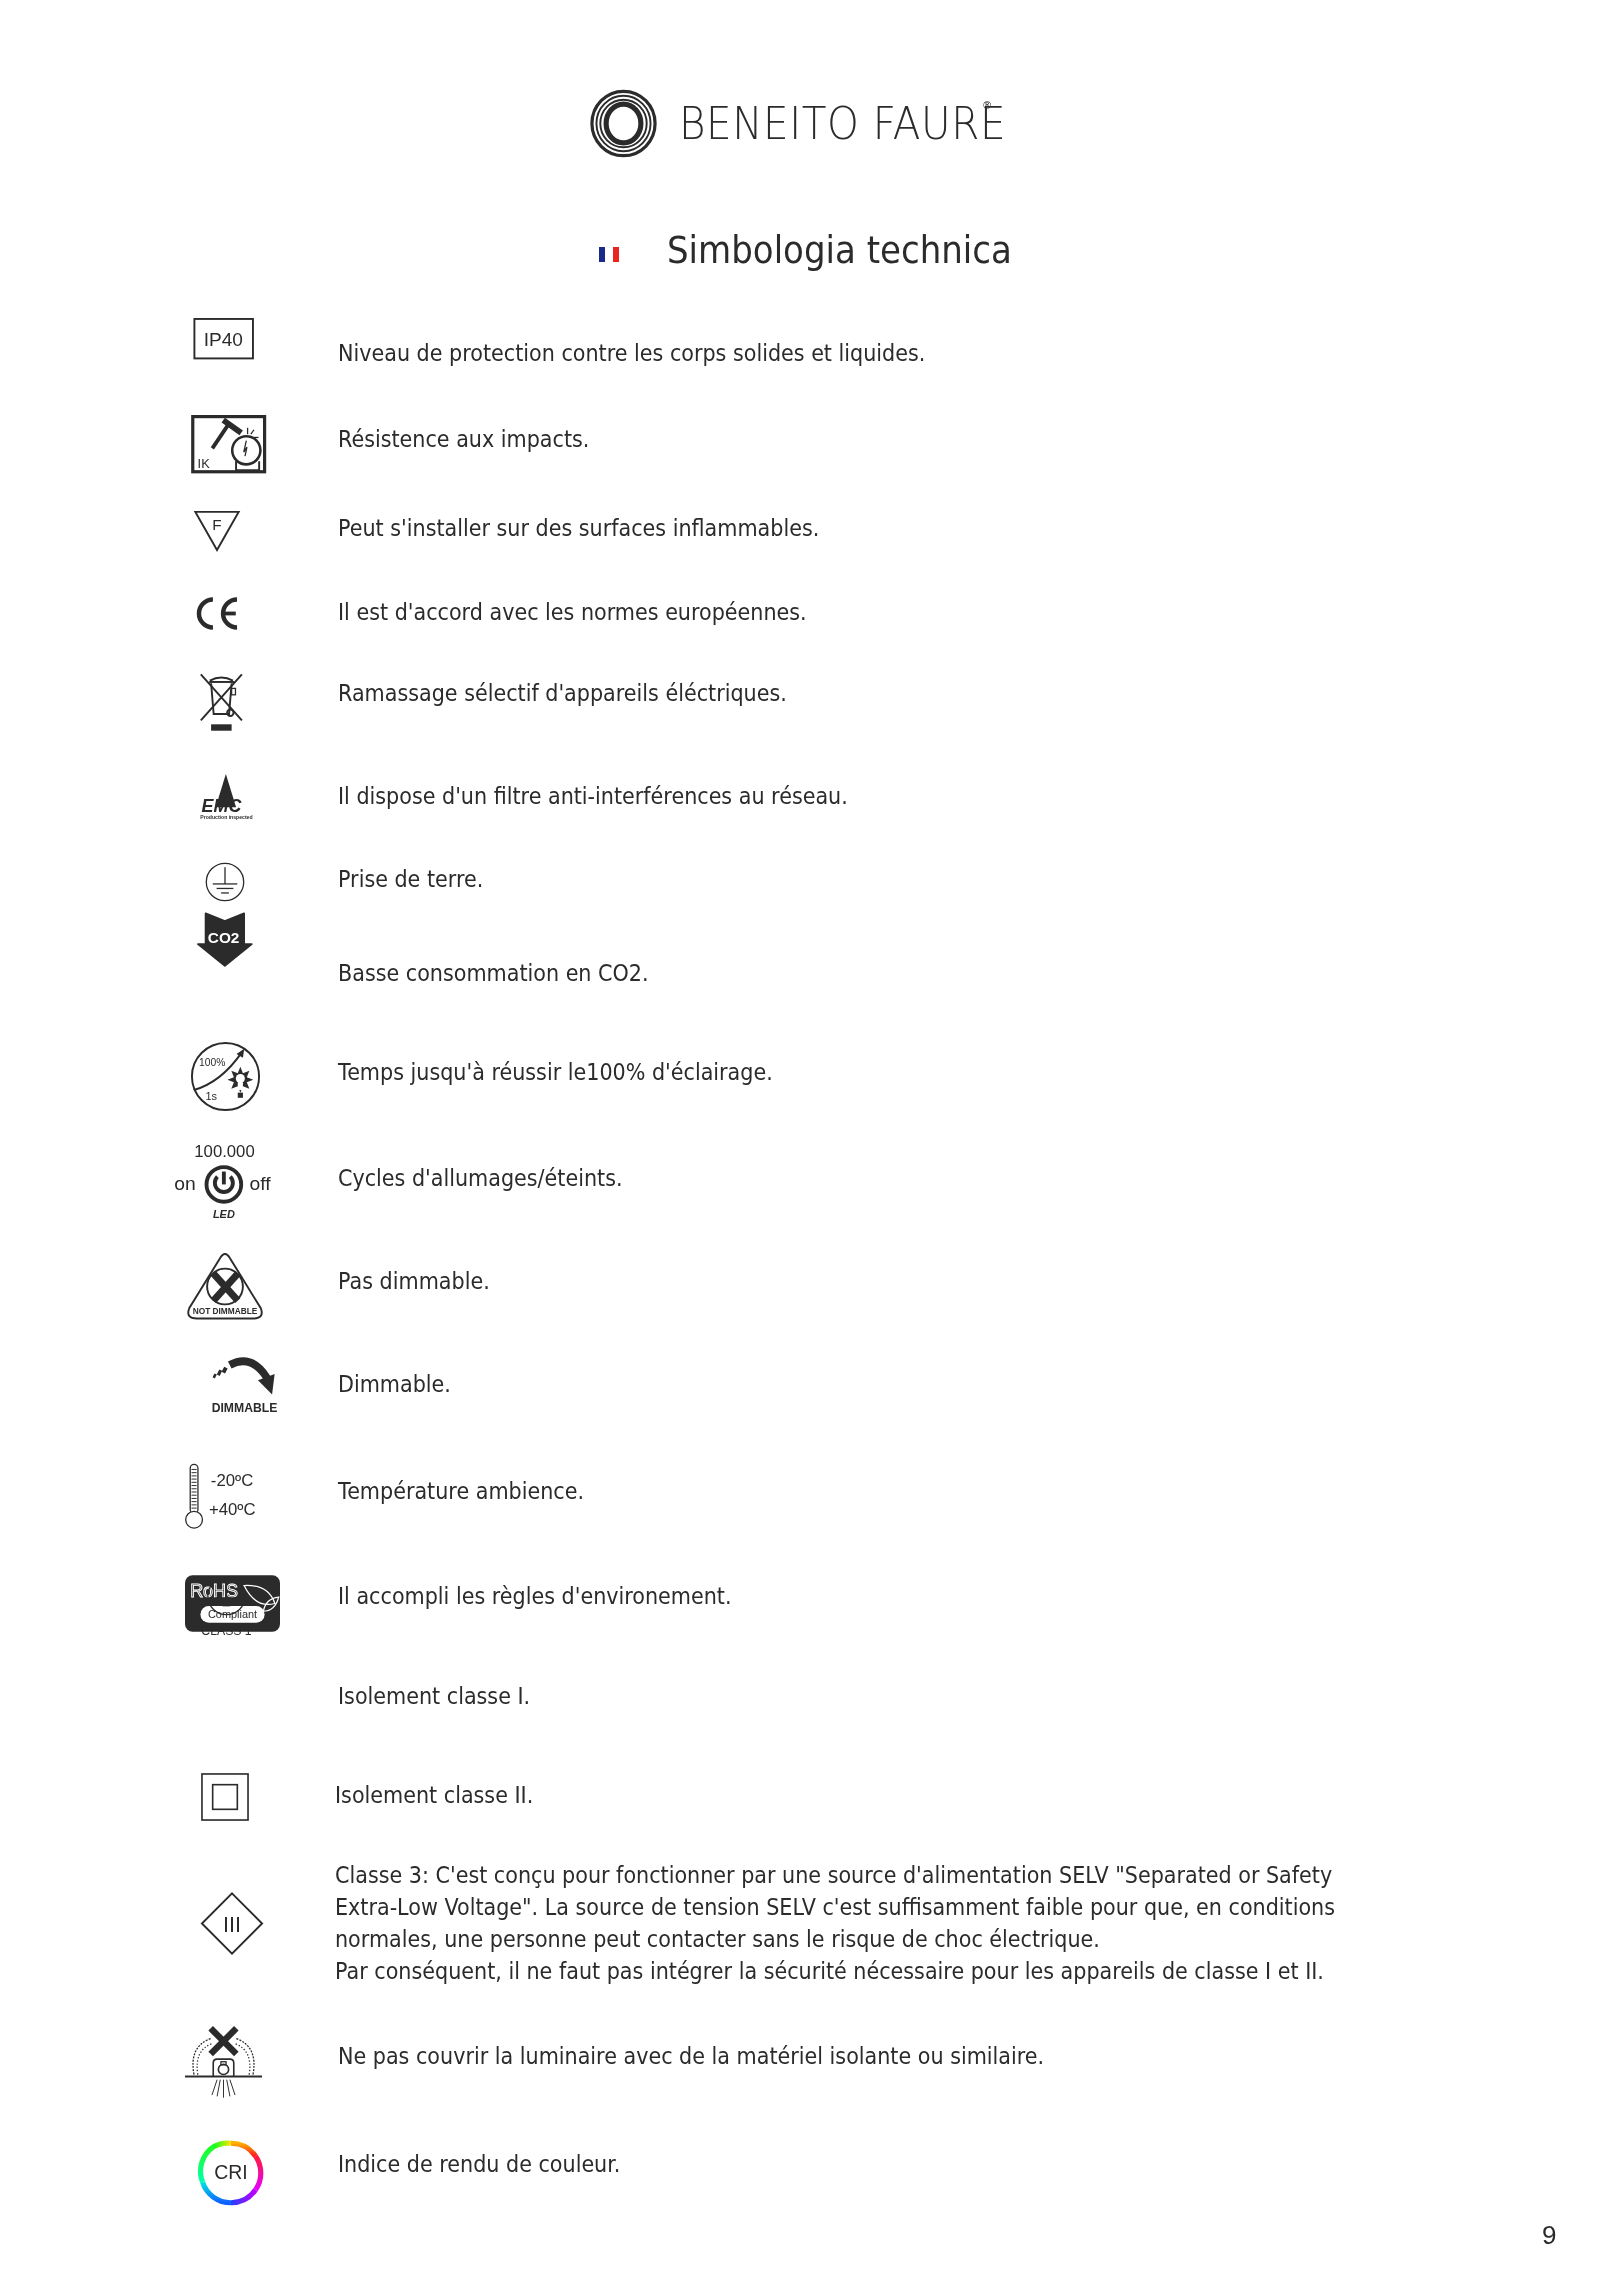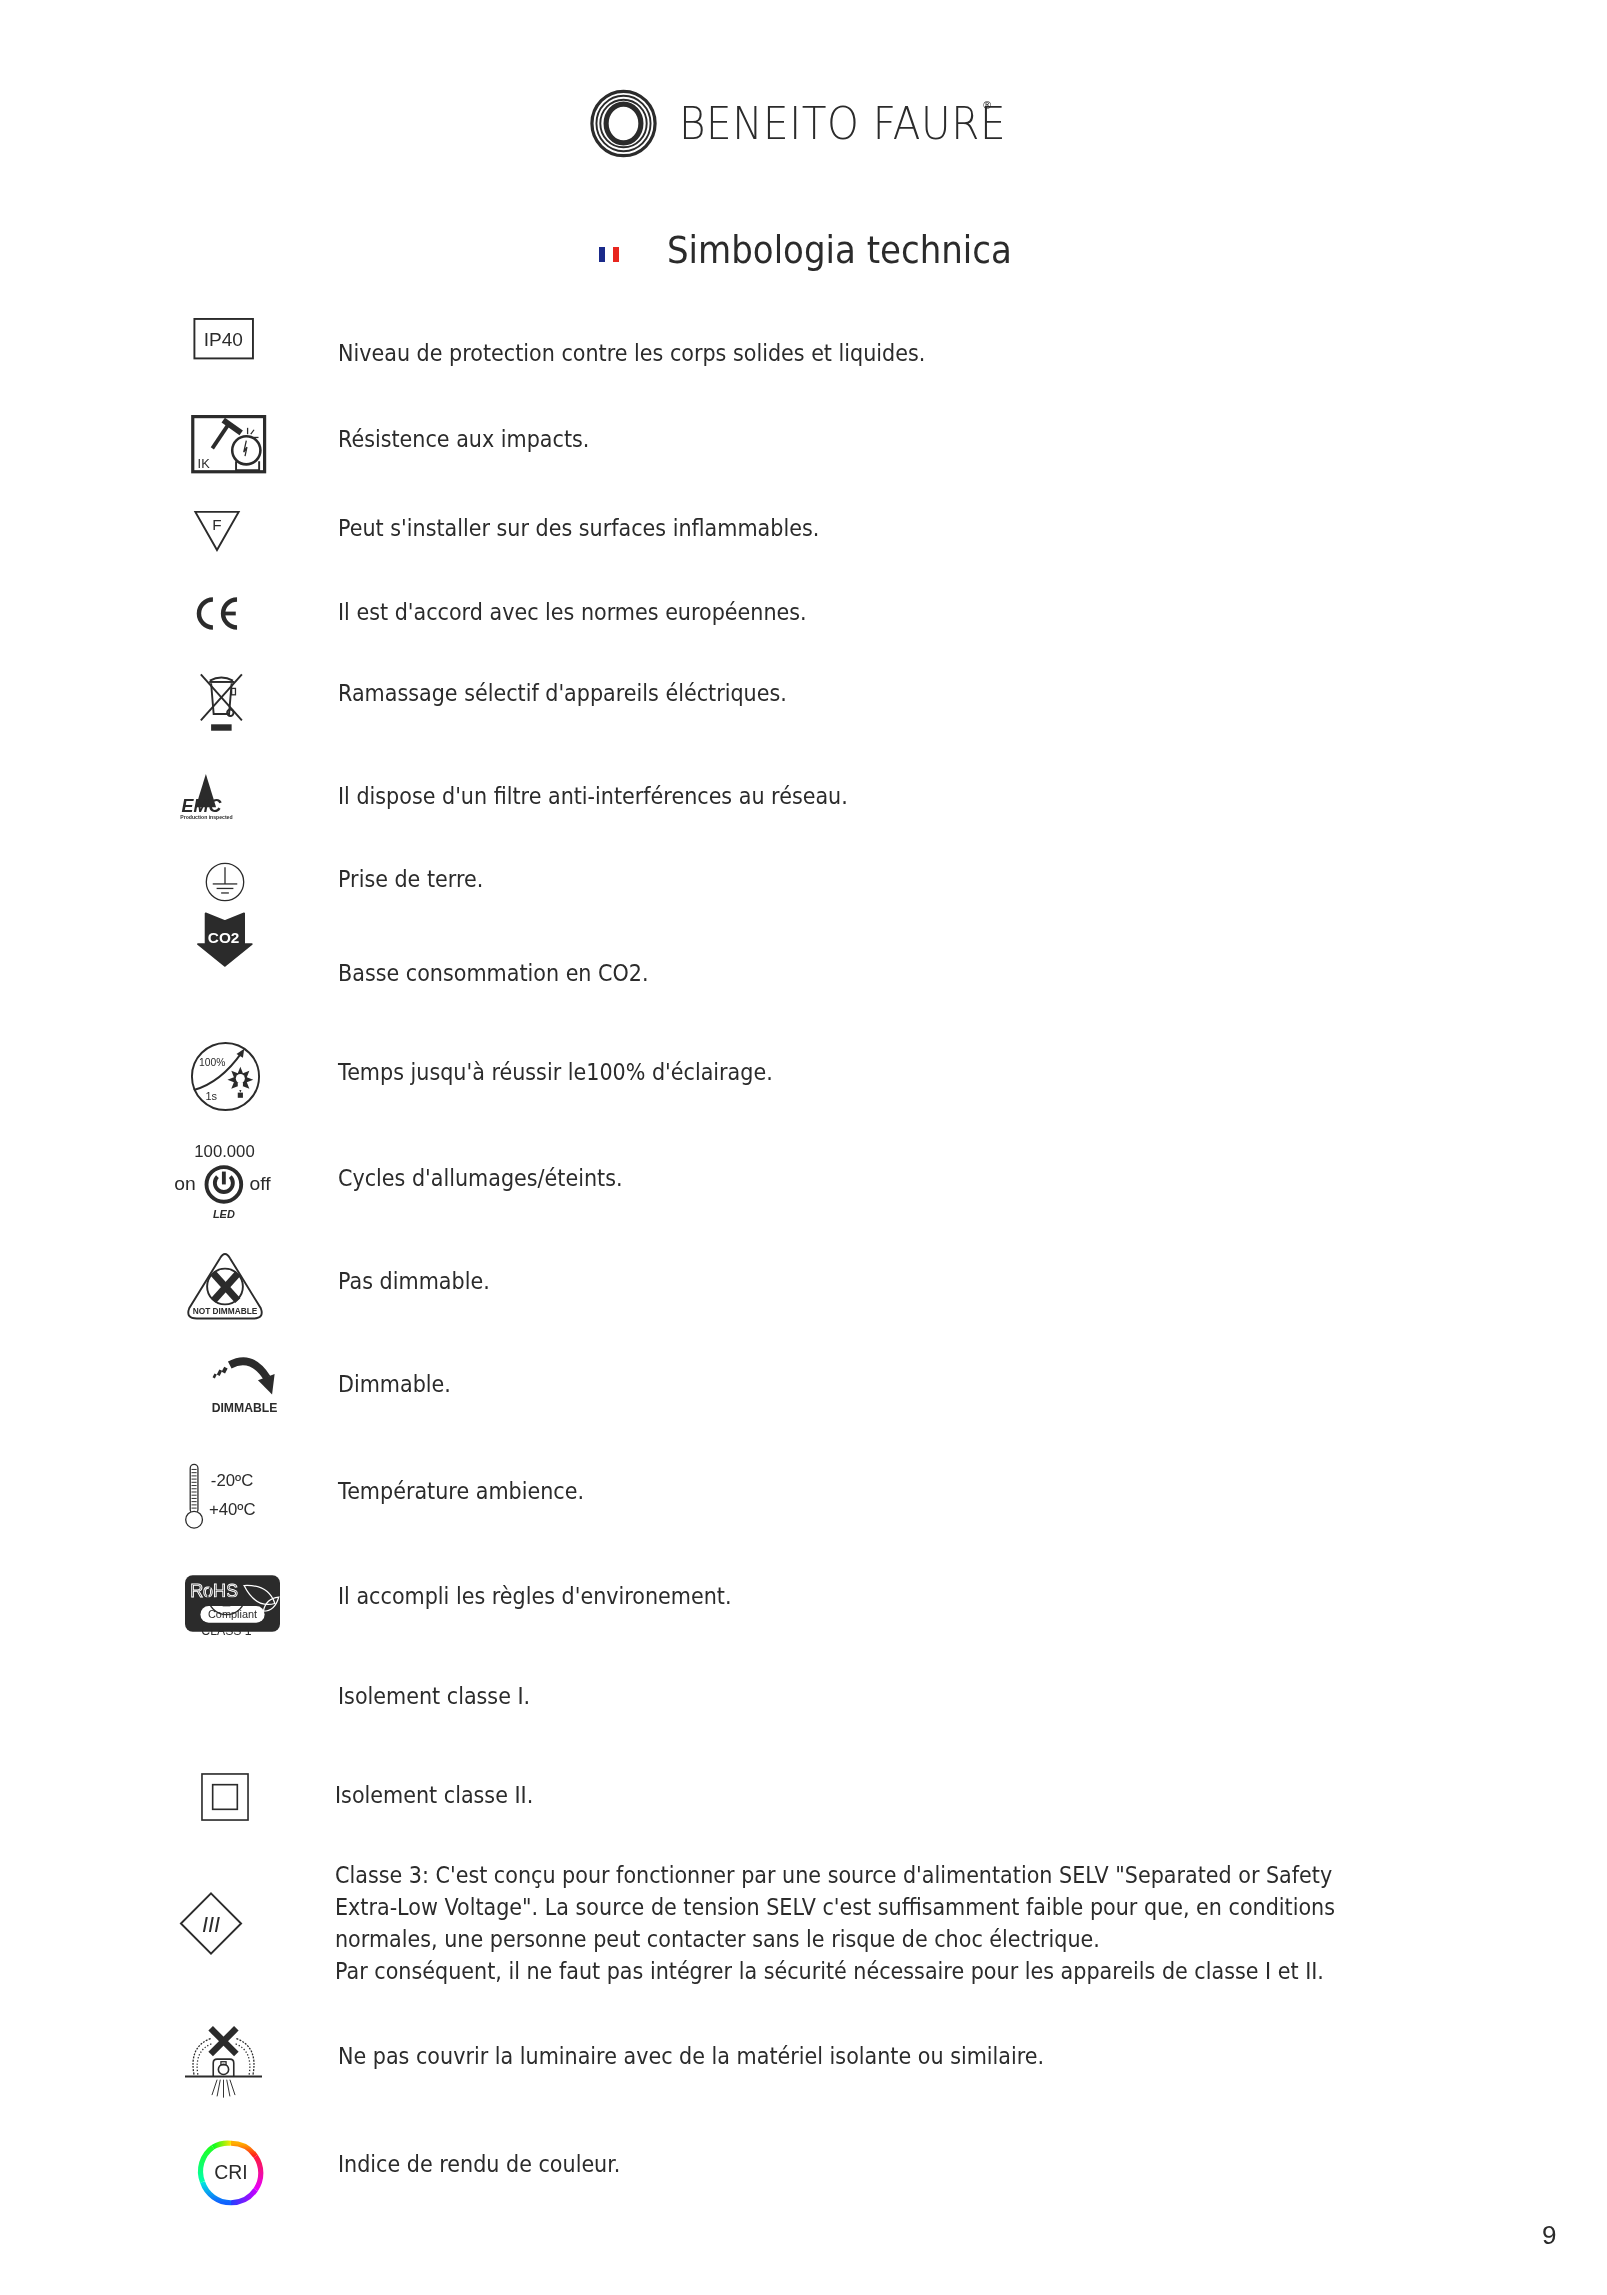--- a/index.html
+++ b/index.html
@@ -91,21 +91,21 @@
     <path d="M18 12 Q36 2 54 12" fill="none" stroke="#2b2b2b" stroke-width="3"></path>
     <line x1="17" y1="14" x2="56" y2="14" stroke="#2b2b2b" stroke-width="3"></line>
     <path d="M20 16 L24 64 L48 64 L52 16" fill="none" stroke="#2b2b2b" stroke-width="3"></path>
     <rect x="52" y="24" width="6" height="10" fill="none" stroke="#2b2b2b" stroke-width="2"></rect>
     <circle cx="50" cy="62" r="5" fill="none" stroke="#2b2b2b" stroke-width="3"></circle>
     <rect x="20" y="80" width="32" height="10" fill="#2b2b2b"></rect>
   </svg>
 </div>
 <div class="abs desc" style="top:680px;">Ramassage sélectif d'appareils éléctriques.</div>
 
-<div class="icon" style="left:180px; top:774px;text-decoration:underline;">
+<div class="icon" style="left:200px; top:774px;text-decoration:underline;">
   <svg width="53" height="46" viewBox="0 0 82 72">
     <path d="M40 0 L24 52 L56 52 Z" fill="#2b2b2b"></path>
     <text x="2" y="60" font-size="28" font-style="italic" font-weight="bold" fill="#2b2b2b" class="smalltxt">EMC</text>
     <text x="0" y="71" font-size="8" font-weight="bold" fill="#2b2b2b" class="smalltxt">Production inspected</text>
   </svg>
 </div>
 <div class="abs desc" style="top:783px;">Il dispose d'un filtre anti-interférences au réseau.</div>
 
 <div class="icon" style="left:205px; top:862px;">
   <svg width="40" height="40" viewBox="0 0 62 62">
@@ -227,21 +227,21 @@
 <div class="abs desc" style="top:1683px;">Isolement classe I.</div>
 
 <div class="icon" style="left:201px; top:1773px;">
   <svg width="48" height="48" viewBox="0 0 74 74">
     <rect x="1.5" y="1.5" width="71" height="71" fill="none" stroke="#2b2b2b" stroke-width="2.5"></rect>
     <rect x="18" y="18" width="38" height="38" fill="none" stroke="#2b2b2b" stroke-width="2.5"></rect>
   </svg>
 </div>
 <div class="abs desc" style="top:1782px; left:335px;">Isolement classe II.</div>
 
-<div class="icon" style="left:179px; top:1892px;font-style:italic;">
+<div class="icon" style="left:200px; top:1892px;">
   <svg width="64" height="63" viewBox="0 0 100 98">
     <path d="M50 2 L97 49 L50 96 L3 49 Z" fill="none" stroke="#2b2b2b" stroke-width="3"></path>
     <text x="50" y="62" font-size="34" text-anchor="middle" class="smalltxt">III</text>
   </svg>
 </div>
 <div class="abs desc cls3" style="top:1859px; left:335px;">
   <div>Classe 3:  C'est conçu pour fonctionner par une source d'alimentation SELV "Separated or Safety</div>
   <div>Extra-Low Voltage". La source de tension SELV c'est suffisamment faible pour que, en conditions</div>
   <div>normales, une personne peut contacter sans le risque de choc électrique.</div>
   <div>Par conséquent, il ne faut pas intégrer la sécurité nécessaire pour les appareils de classe I et II.</div>

